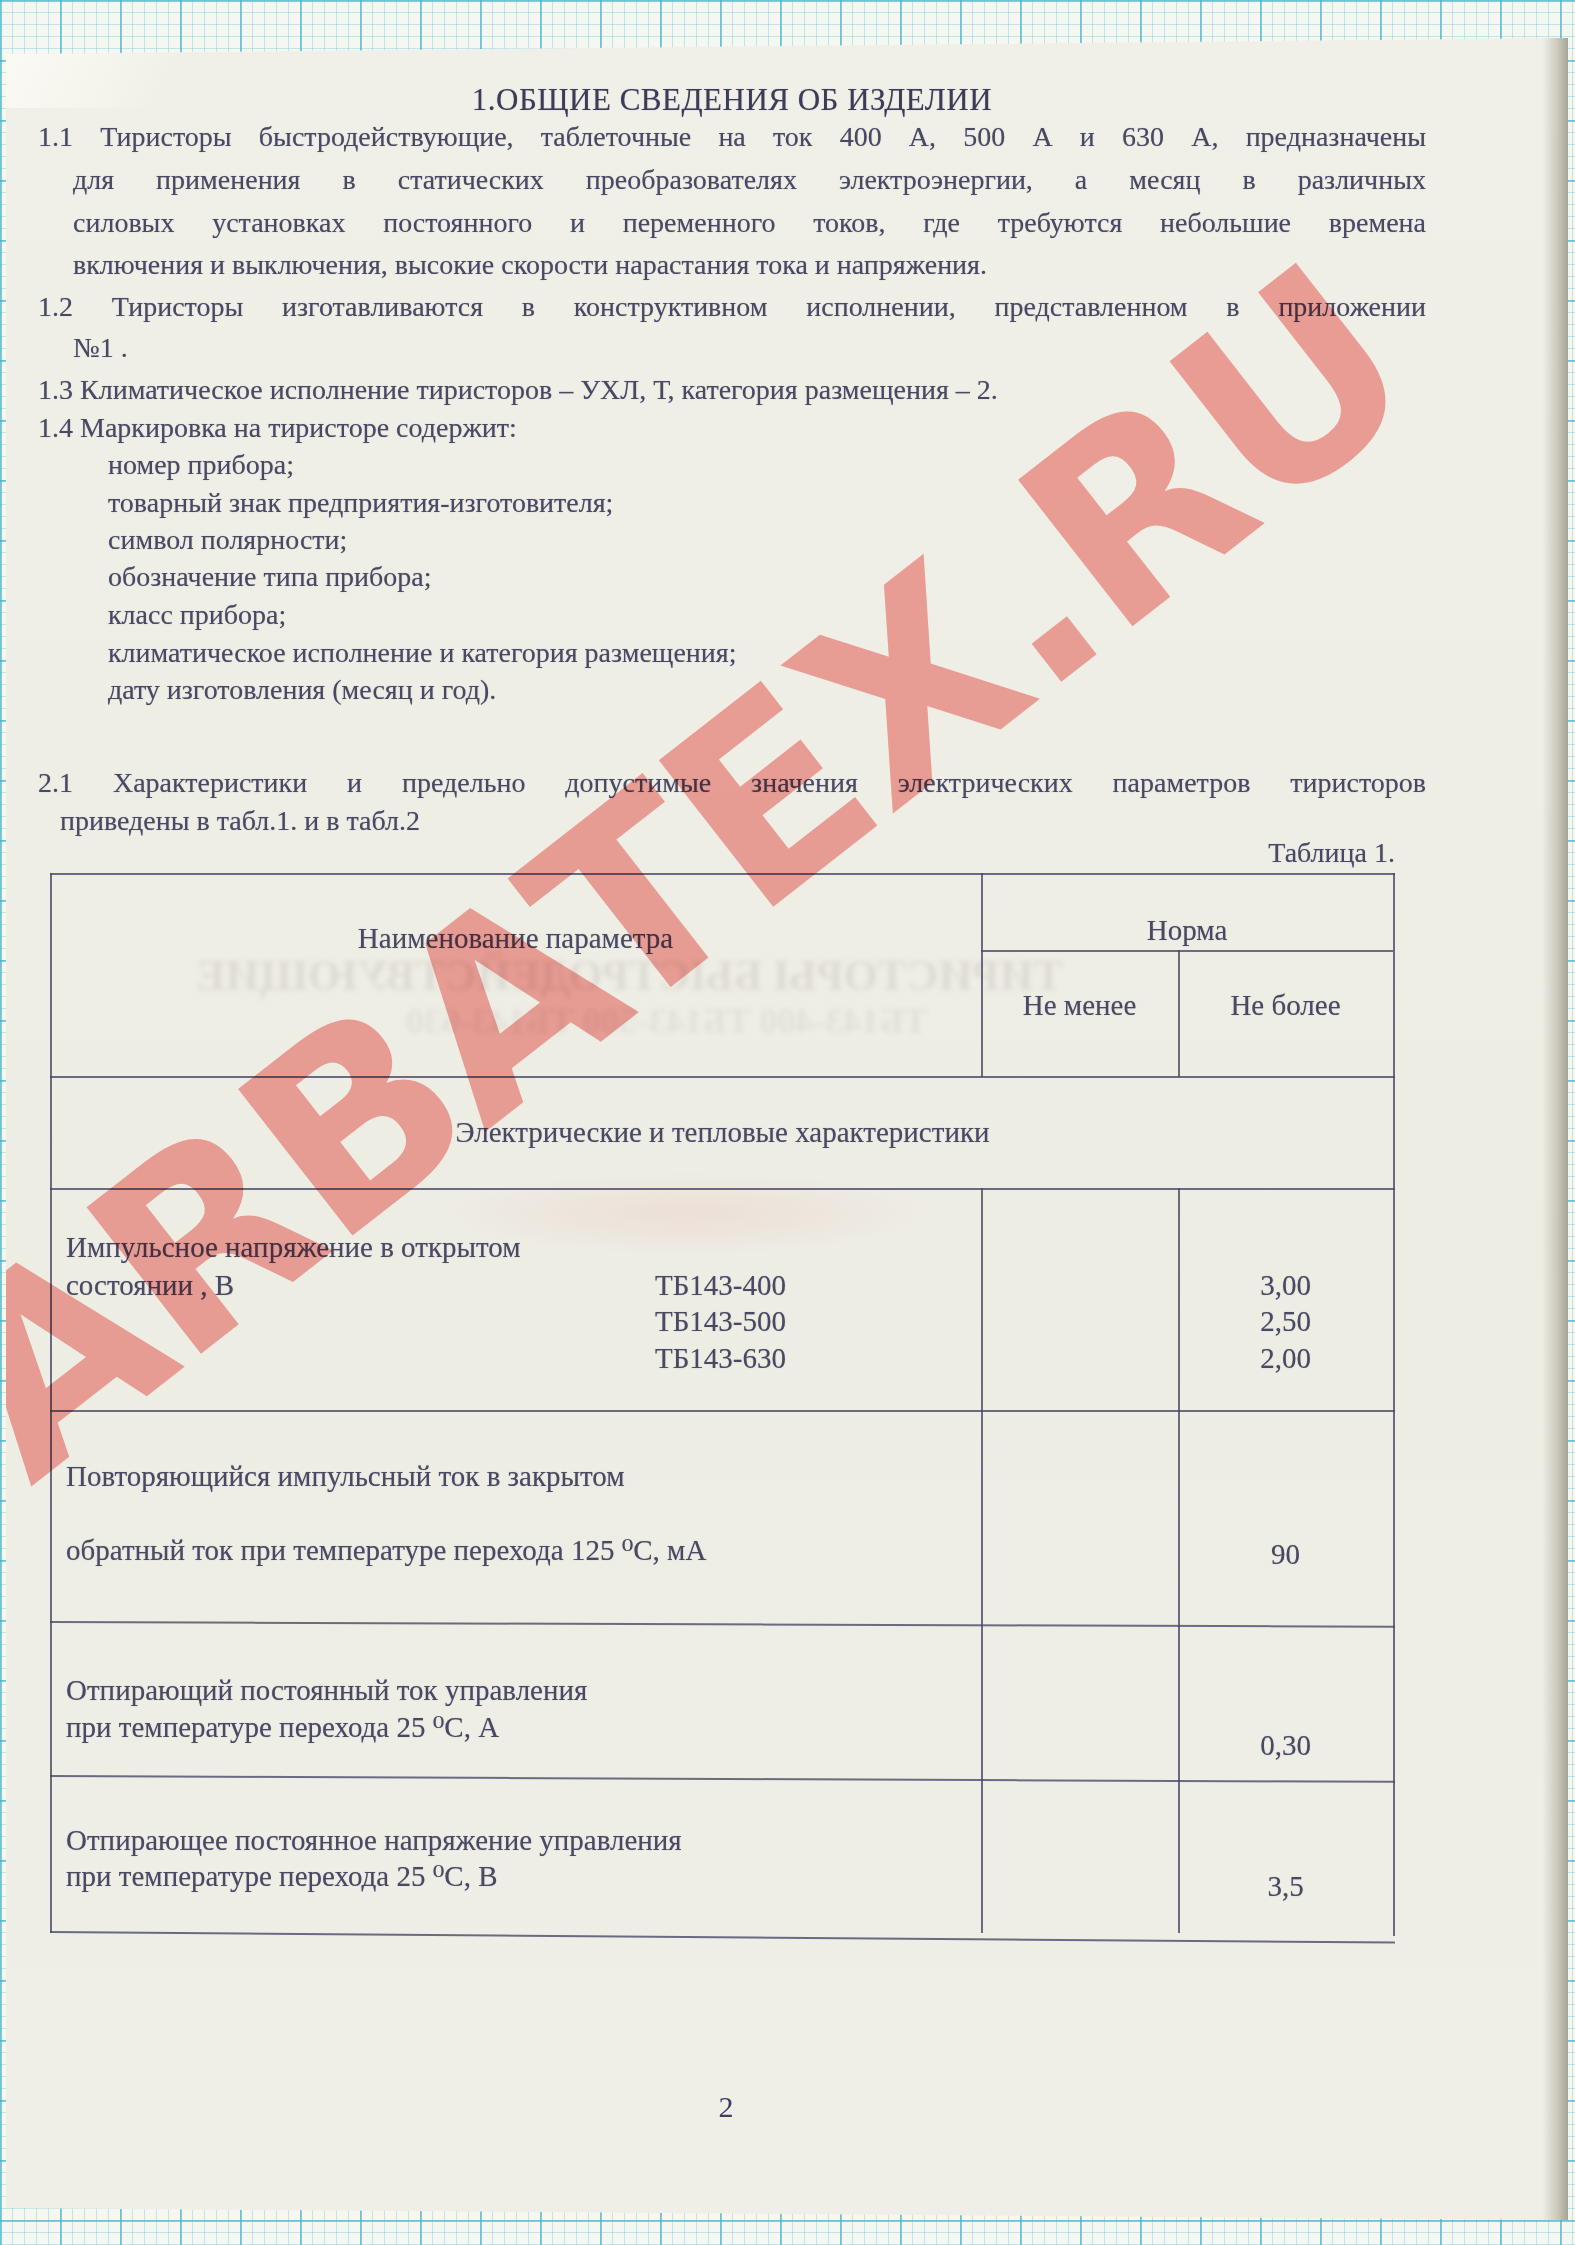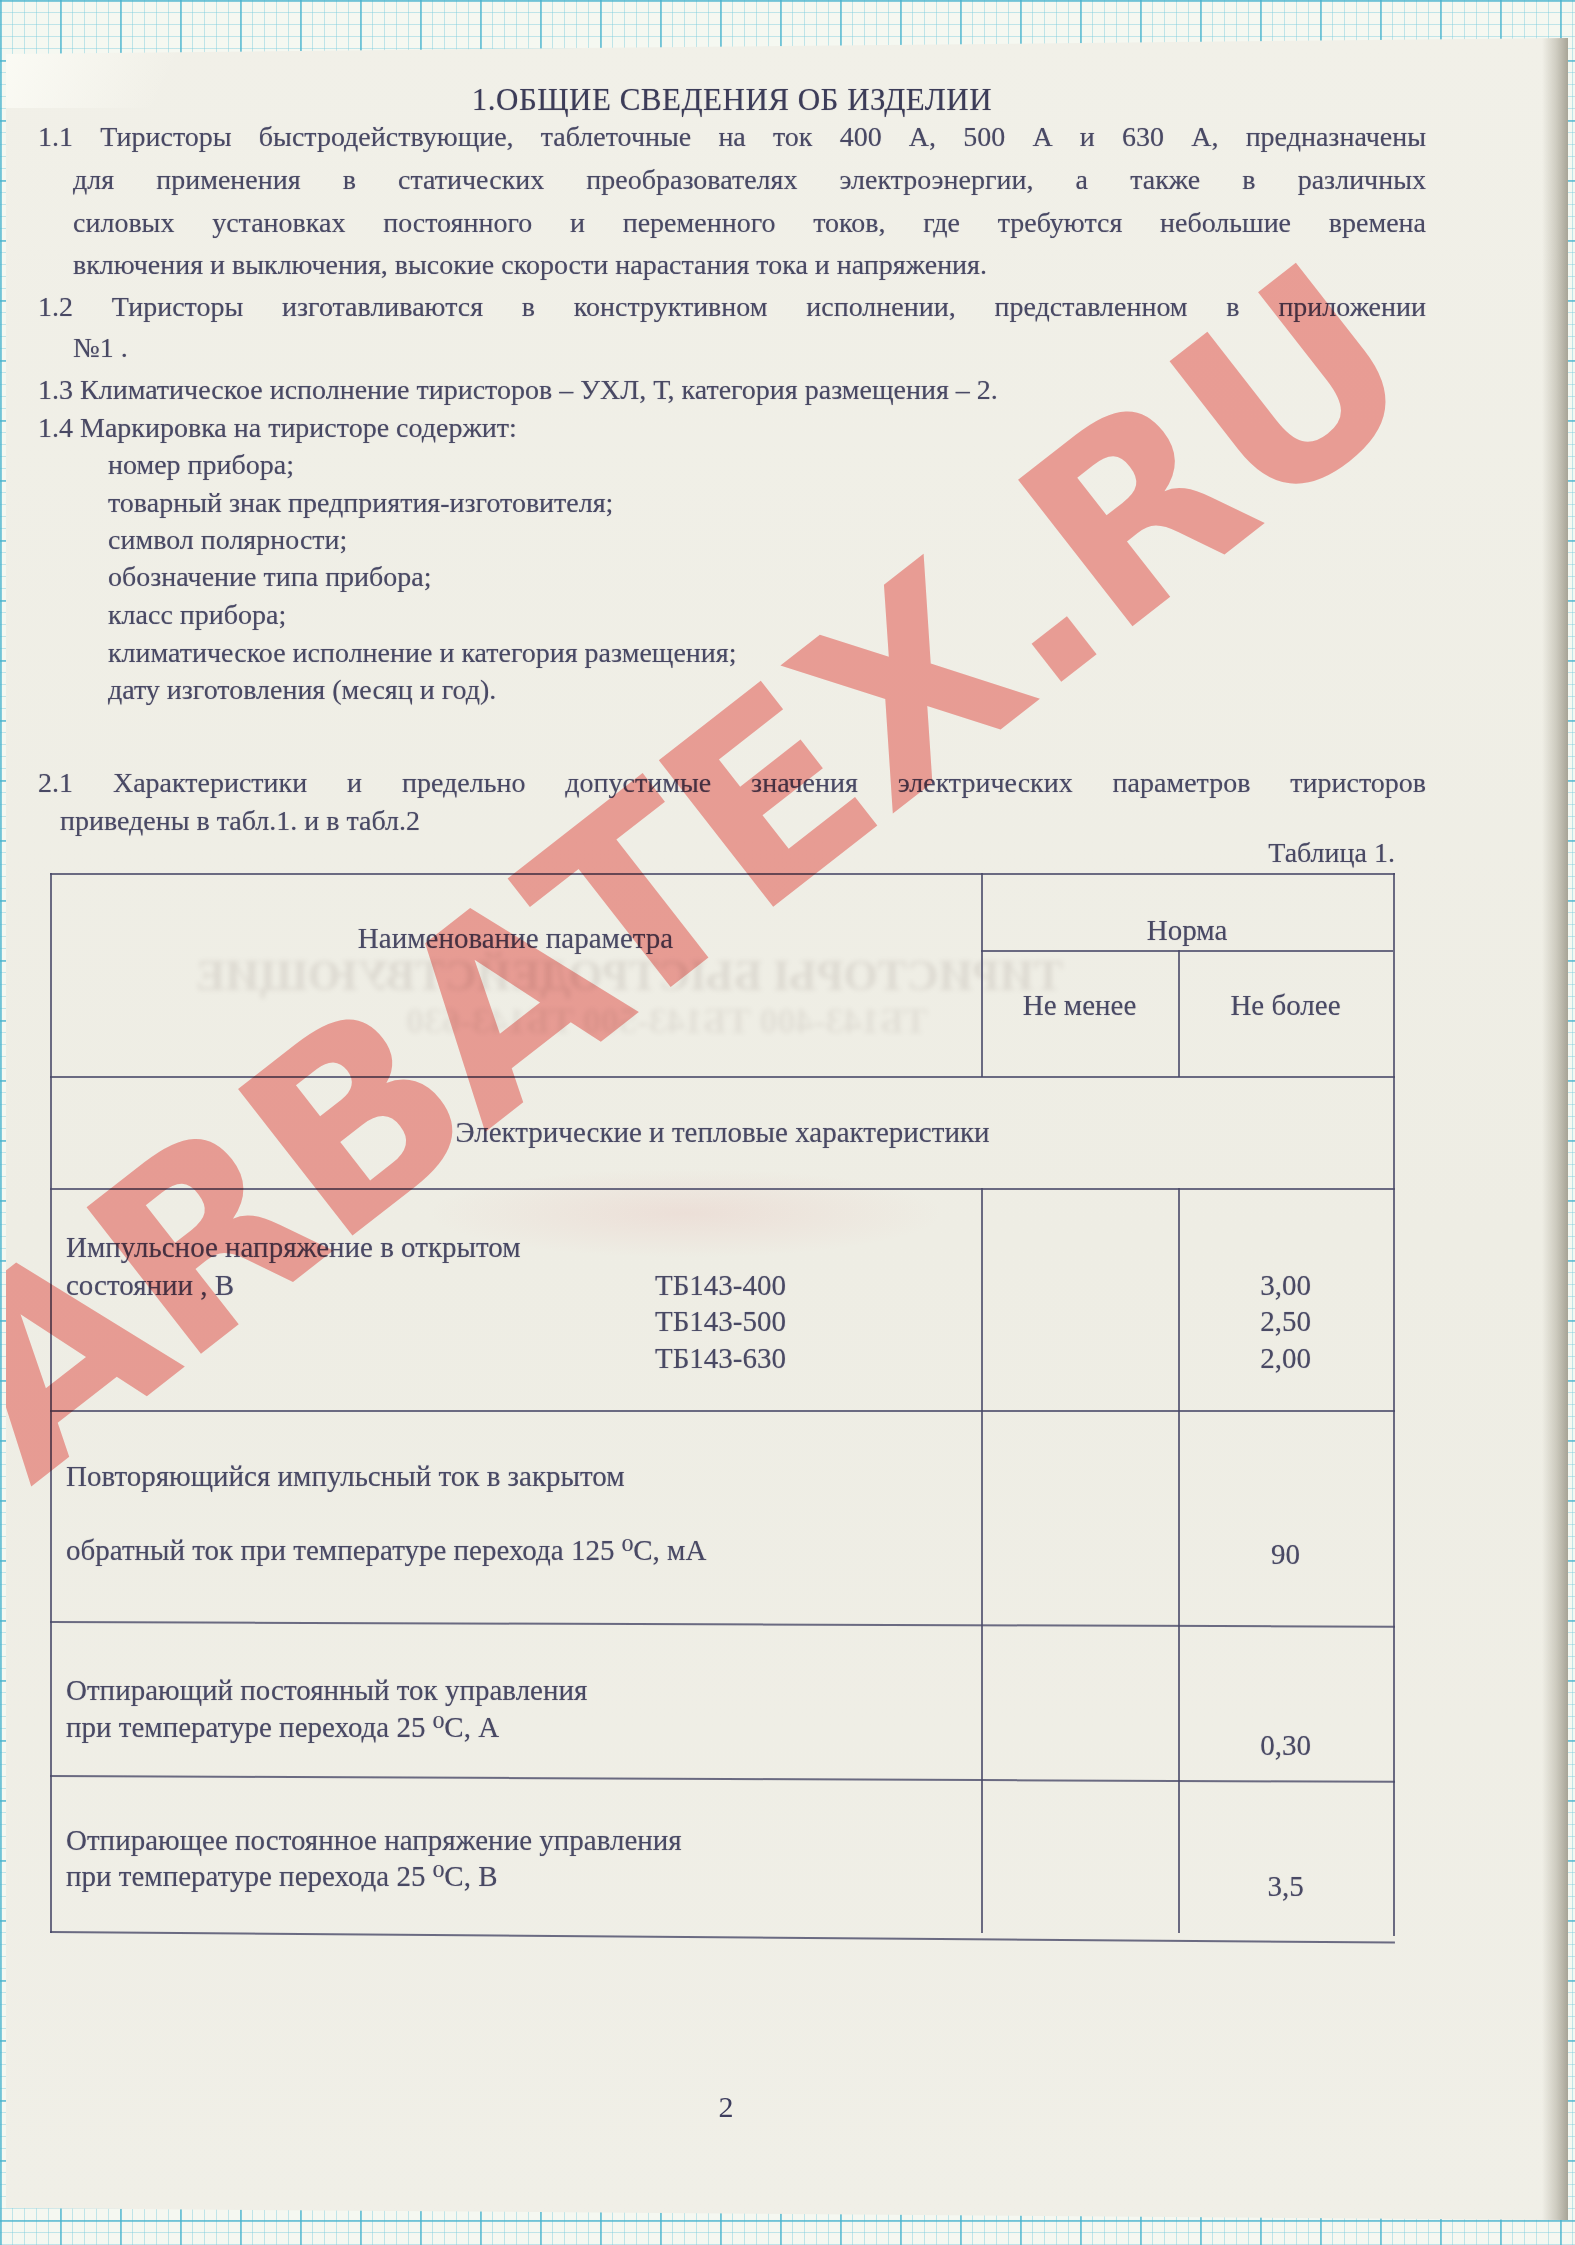--- a/index.html
+++ b/index.html
@@ -76,21 +76,21 @@
 <div class="page">
   <div class="curl"></div>
 
   <div class="ghost g1">ТИРИСТОРЫ БЫСТРОДЕЙСТВУЮЩИЕ</div>
   <div class="ghost g2">ТБ143-400  ТБ143-500  ТБ143-630</div>
   <div class="smudge"></div>
 
   <div class="ln hd" style="left:32px;top:45px;width:1388px;">1.ОБЩИЕ СВЕДЕНИЯ ОБ ИЗДЕЛИИ</div>
 
   <div class="ln j" style="left:32px;top:82px;width:1388px;">1.1 Тиристоры быстродействующие, таблеточные на ток  400 А, 500 А и 630 А, предназначены</div>
-  <div class="ln j" style="left:67px;top:125px;width:1353px;">для применения в статических преобразователях электроэнергии, а также в различных</div>
+  <div class="ln j" style="left:67px;top:125px;width:1353px;">для применения в статических преобразователях электроэнергии, а месяц в различных</div>
   <div class="ln j" style="left:67px;top:168px;width:1353px;">силовых установках постоянного и переменного токов, где требуются небольшие времена</div>
   <div class="ln nw" style="left:67px;top:210px;">включения и выключения, высокие скорости нарастания тока и напряжения.</div>
 
   <div class="ln j" style="left:32px;top:252px;width:1388px;">1.2 Тиристоры изготавливаются в конструктивном исполнении, представленном в приложении</div>
   <div class="ln nw" style="left:67px;top:293px;">№1 .</div>
 
   <div class="ln nw" style="left:32px;top:335px;">1.3 Климатическое исполнение тиристоров – УХЛ,  Т,  категория размещения – 2.</div>
   <div class="ln nw" style="left:32px;top:373px;">1.4 Маркировка на тиристоре содержит:</div>
 
   <div class="ln nw" style="left:102px;top:410px;">номер прибора;</div>

